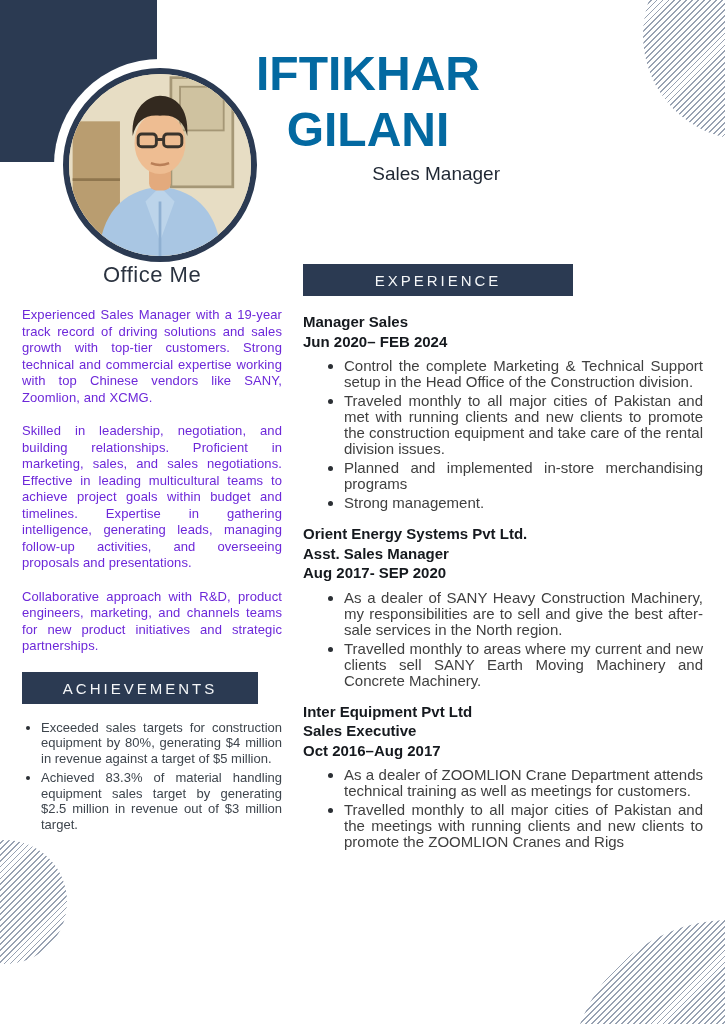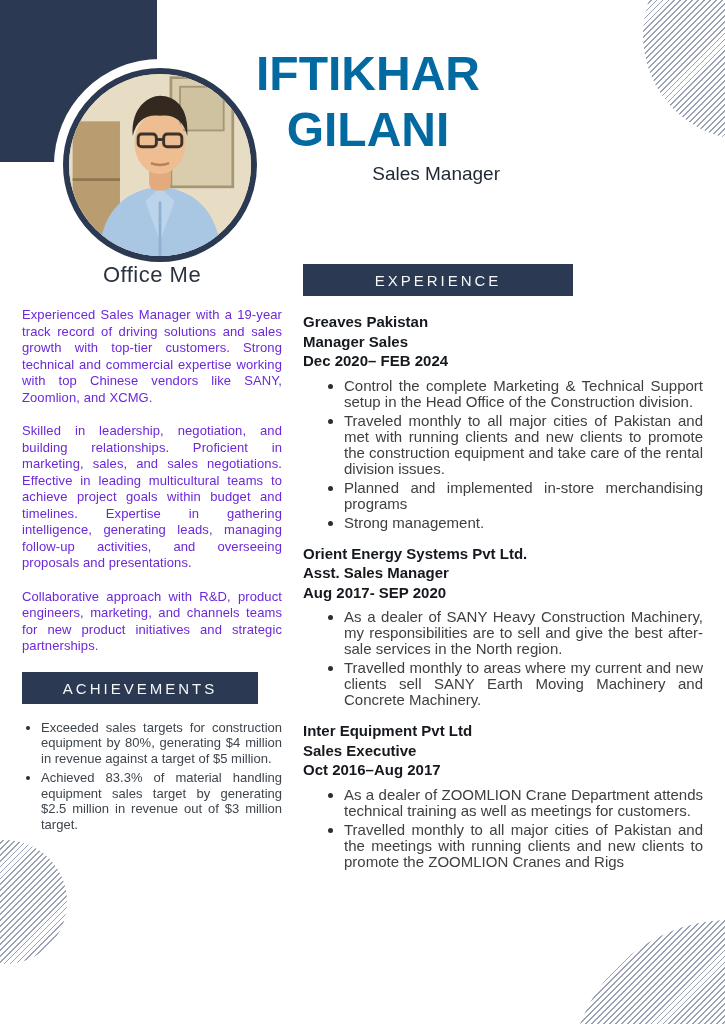--- a/index.html
+++ b/index.html
@@ -129,23 +129,22 @@
     <ul>
       <li>Exceeded sales targets for construction equipment by 80%, generating $4 million in revenue against a target of $5 million.</li>
       <li>Achieved 83.3% of material handling equipment sales target by generating $2.5 million in revenue out of $3 million target.</li>
     </ul>
   </div>
 
   <div class="right-col">
     <div class="section-bar exp-bar">EXPERIENCE</div>
 
     <div class="job">
-      <div class="job-line">Greaves Pakistan</div>
       <div class="job-line">Manager Sales</div>
-      <div class="job-line">Dec 2020– FEB 2024</div>
+      <div class="job-line">Jun 2020– FEB 2024</div>
       <ul>
         <li>Control the complete Marketing &amp; Technical Support setup in the Head Office of the Construction division.</li>
         <li>Traveled monthly to all major cities of Pakistan and met with running clients and new clients to promote the construction equipment and take care of the rental division issues.</li>
         <li>Planned and implemented in-store merchandising programs</li>
         <li>Strong management.</li>
       </ul>
     </div>
 
     <div class="job">
       <div class="job-line">Orient Energy Systems Pvt Ltd.</div>

